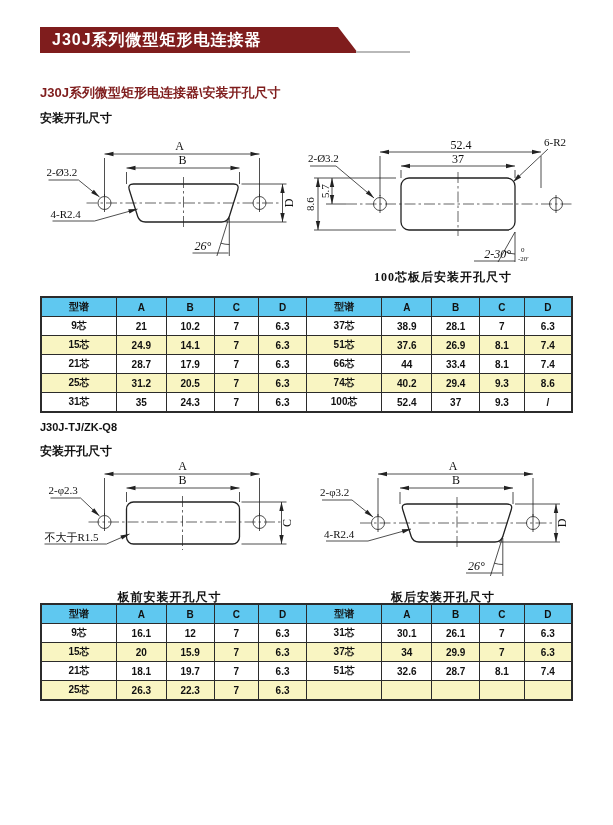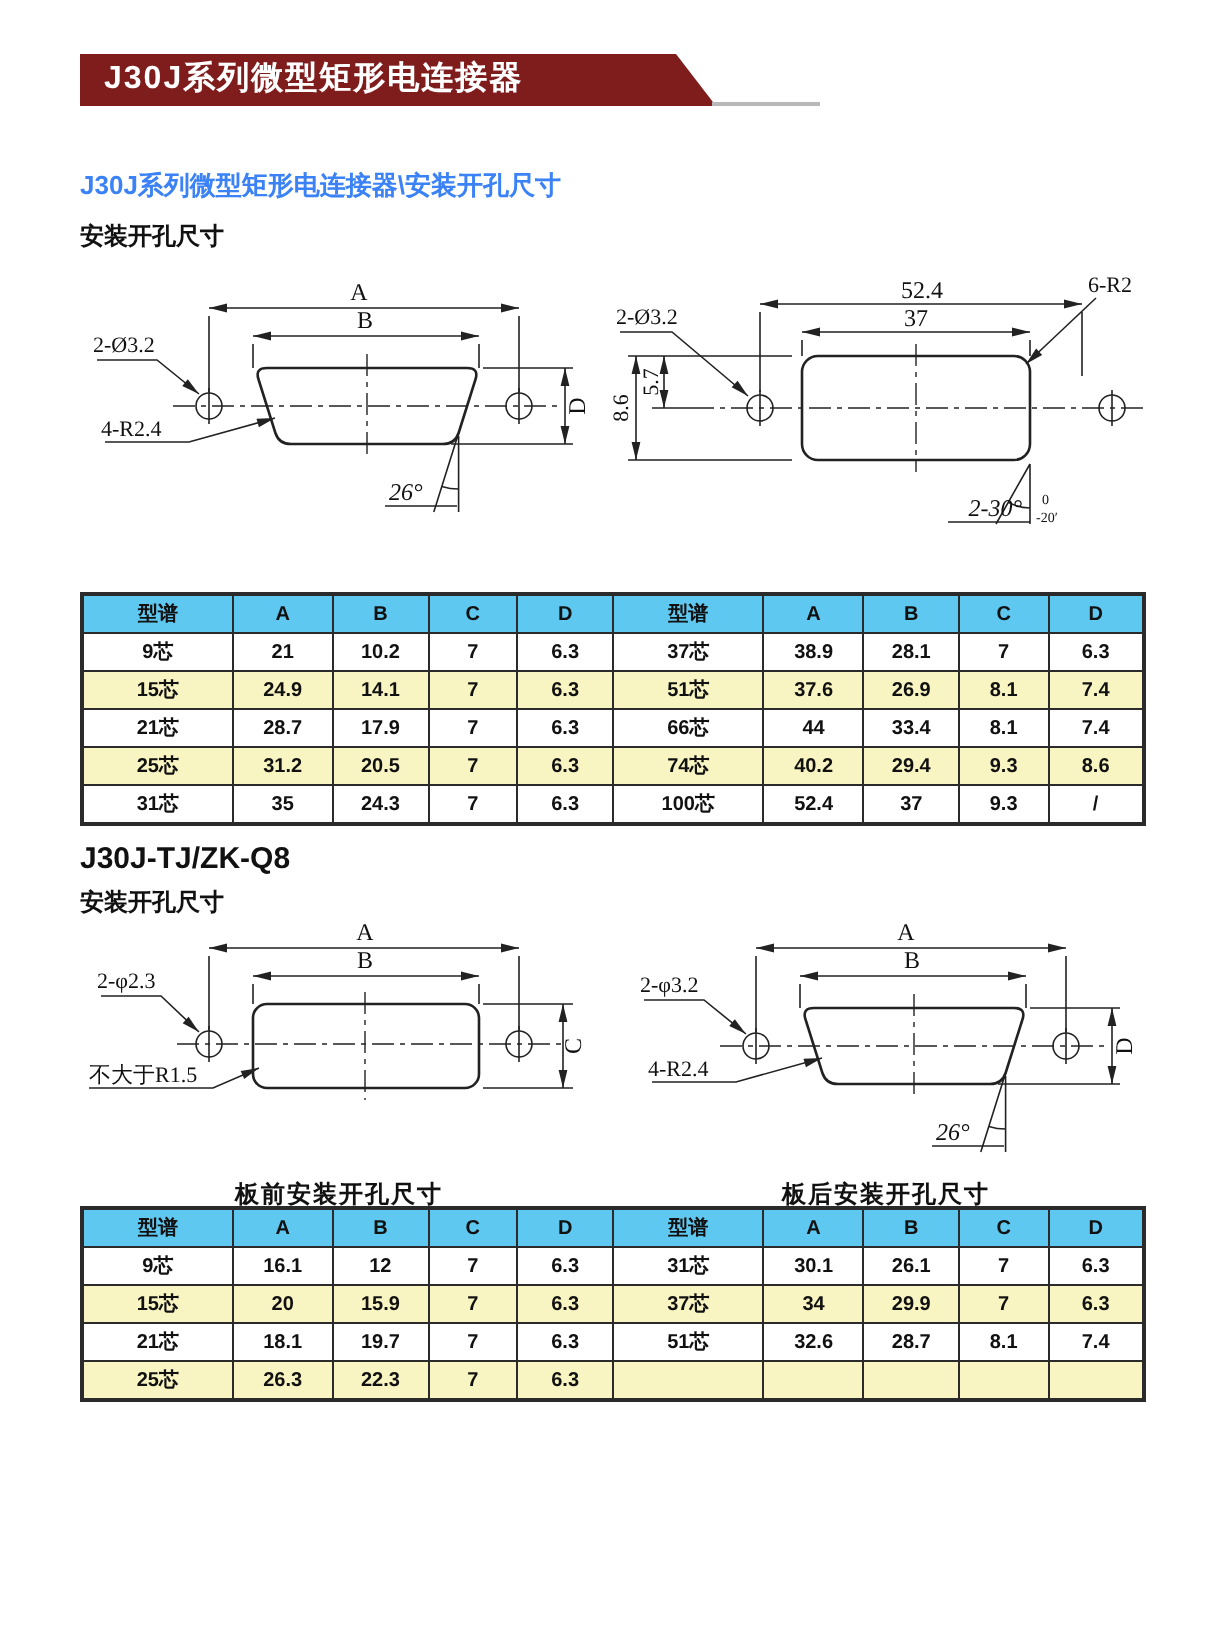--- a/index.html
+++ b/index.html
@@ -5,23 +5,23 @@
   html,body{margin:0;padding:0;background:#fff;}
   body{width:613px;height:825px;position:relative;font-family:"Liberation Sans",sans-serif;color:#111;overflow:hidden;}
 
   
   .banner-wrap{position:absolute;left:40px;top:27px;width:360px;height:26px;}
   .banner{position:absolute;left:0;top:0;width:318px;height:26px;background:#7f1d1d;
           clip-path:polygon(0 0,calc(100% - 20px) 0,100% 100%,0 100%);
           color:#fff;font-weight:bold;font-size:16px;line-height:26px;padding-left:12px;box-sizing:border-box;letter-spacing:1px;}
   .banner-underline{position:absolute;left:316px;top:24px;width:54px;height:2px;background:#b9b9b9;}
 
-  .section-heading{position:absolute;left:40px;top:84px;color:#3b82f6;font-weight:bold;font-size:13px;}
+  .section-heading{position:absolute;left:40px;top:84px;color:#7f1d1d;font-weight:bold;font-size:13px;}
   .sub-heading1{position:absolute;left:40px;top:110px;font-weight:bold;font-size:12px;}
-  .model-line{position:absolute;left:40px;top:421px;font-weight:600;font-size:15px;}
+  .model-line{position:absolute;left:40px;top:421px;font-weight:600;font-size:11px;}
   .sub-heading2{position:absolute;left:40px;top:443px;font-weight:bold;font-size:12px;}
 
   .fig-row1{position:absolute;left:42px;top:136px;display:flex;gap:6px;}
   .fig-row2{position:absolute;left:42px;top:456px;display:flex;gap:6px;}
   .figure{display:flex;flex-direction:column;align-items:center;}
   .figure svg{display:block;}
   .fig-caption{font-family:"Liberation Serif",serif;font-size:12px;font-weight:bold;margin-top:1px;letter-spacing:1px;}
 
   
   .outline{stroke:#222;stroke-width:1.3;fill:none;}
@@ -135,20 +135,21 @@
       <circle class="dim" cx="72" cy="68" r="6.5"></circle>
       <circle class="dim" cx="248" cy="68" r="6.5"></circle>
       <path class="dim" d="M72 59 V77 M248 59 V77"></path>
 
       <path class="dim" d="M207 96 V126 M207 96 L190 126 M207 118 A22 22 0 0 1 196.2 115.1"></path>
       <text class="it" x="203" y="122" text-anchor="end">2-30°</text>
       <path class="dim" d="M166 125 H207"></path>
       <text class="xs" x="213" y="116">0</text>
       <text class="xs" x="210" y="125">-20′</text>
     </svg>
+    <div class="fig-caption">100芯板后安装开孔尺寸</div>
   </div>
 </div>
 
 <table class="dims" id="table1">
   <colgroup>
     <col style="width:14.2%">
       <col style="width:9.4%">
       <col style="width:9%">
       <col style="width:8.4%">
       <col style="width:9%">

